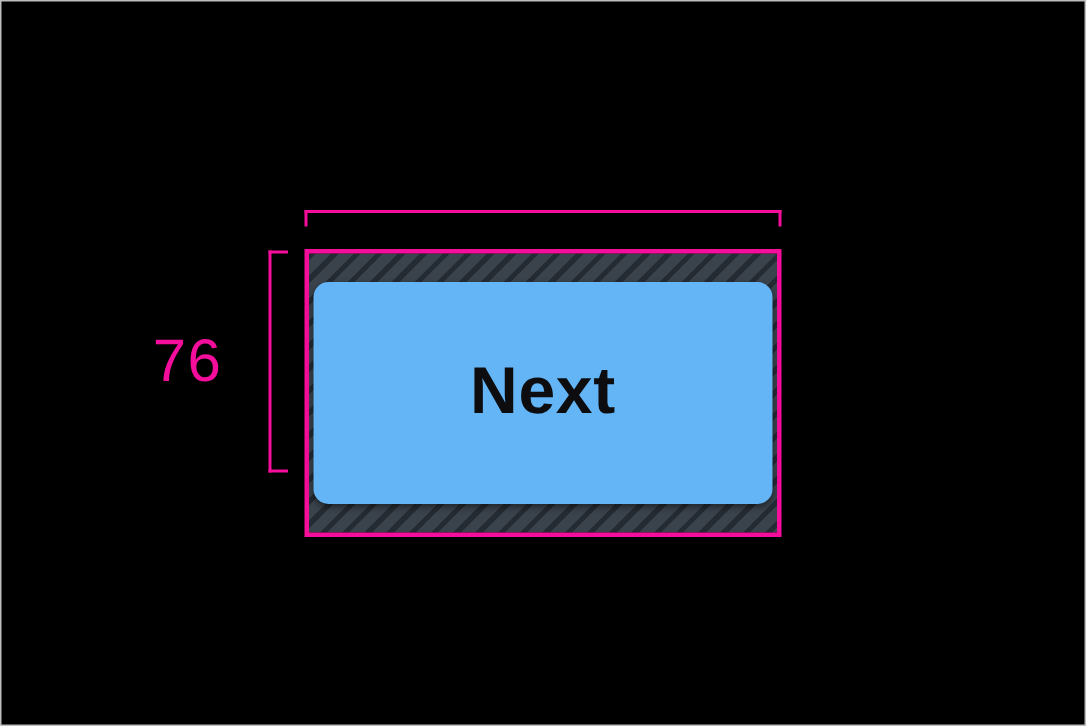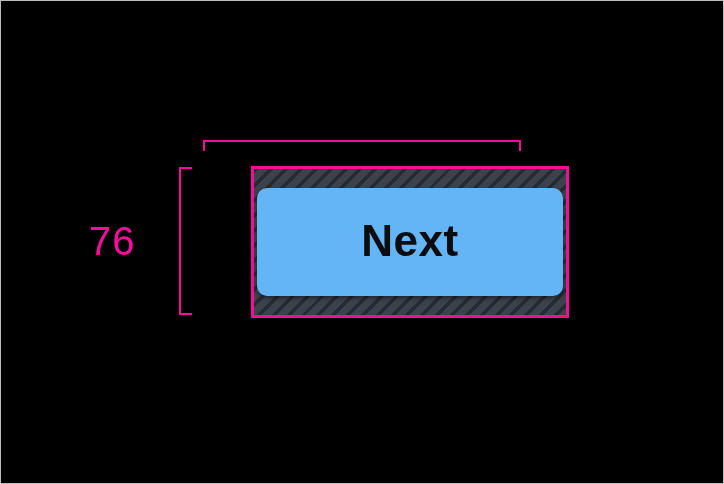--- a/index.html
+++ b/index.html
@@ -29,21 +29,21 @@
   .dim-label.width {
     left: 202px;
     top: 86px;
     width: 318px;
     text-align: center;
   }
   .dim-label.height {
     left: 88px;
     top: 219px;
     width: 72px;
-    text-align: left;
+    text-align: center;
   }
   
   .bracket {
     position: absolute;
     box-sizing: border-box;
   }
   .bracket.width {
     left: 202px;
     top: 139px;
     width: 318px;
@@ -60,31 +60,30 @@
     border-left: 2px solid var(--measure-accent, #f50d9b);
     border-top: 2px solid var(--measure-accent, #f50d9b);
     border-bottom: 2px solid var(--measure-accent, #f50d9b);
   }
   
   .target-box {
     position: absolute;
     left: 202px;
     top: 165px;
     width: 318px;
-    height: 152px;
+    height: 192px;
     box-sizing: border-box;
     border: 3px solid var(--measure-accent, #f50d9b);
     background: repeating-linear-gradient(
       135deg,
       var(--hatch-stripe, #252b32) 0px,
       var(--hatch-stripe, #252b32) 3.5px,
       var(--hatch-base, #3a424c) 3.5px,
       var(--hatch-base, #3a424c) 10.5px
     );
-    margin-left: 48px;
   }
   .next-btn {
     position: absolute;
     top: 19px;
     bottom: 19px;
     left: 3px;
     right: 3px;
     border: none;
     border-radius: 10px;
     background: var(--button-fill, #64b5f6);

